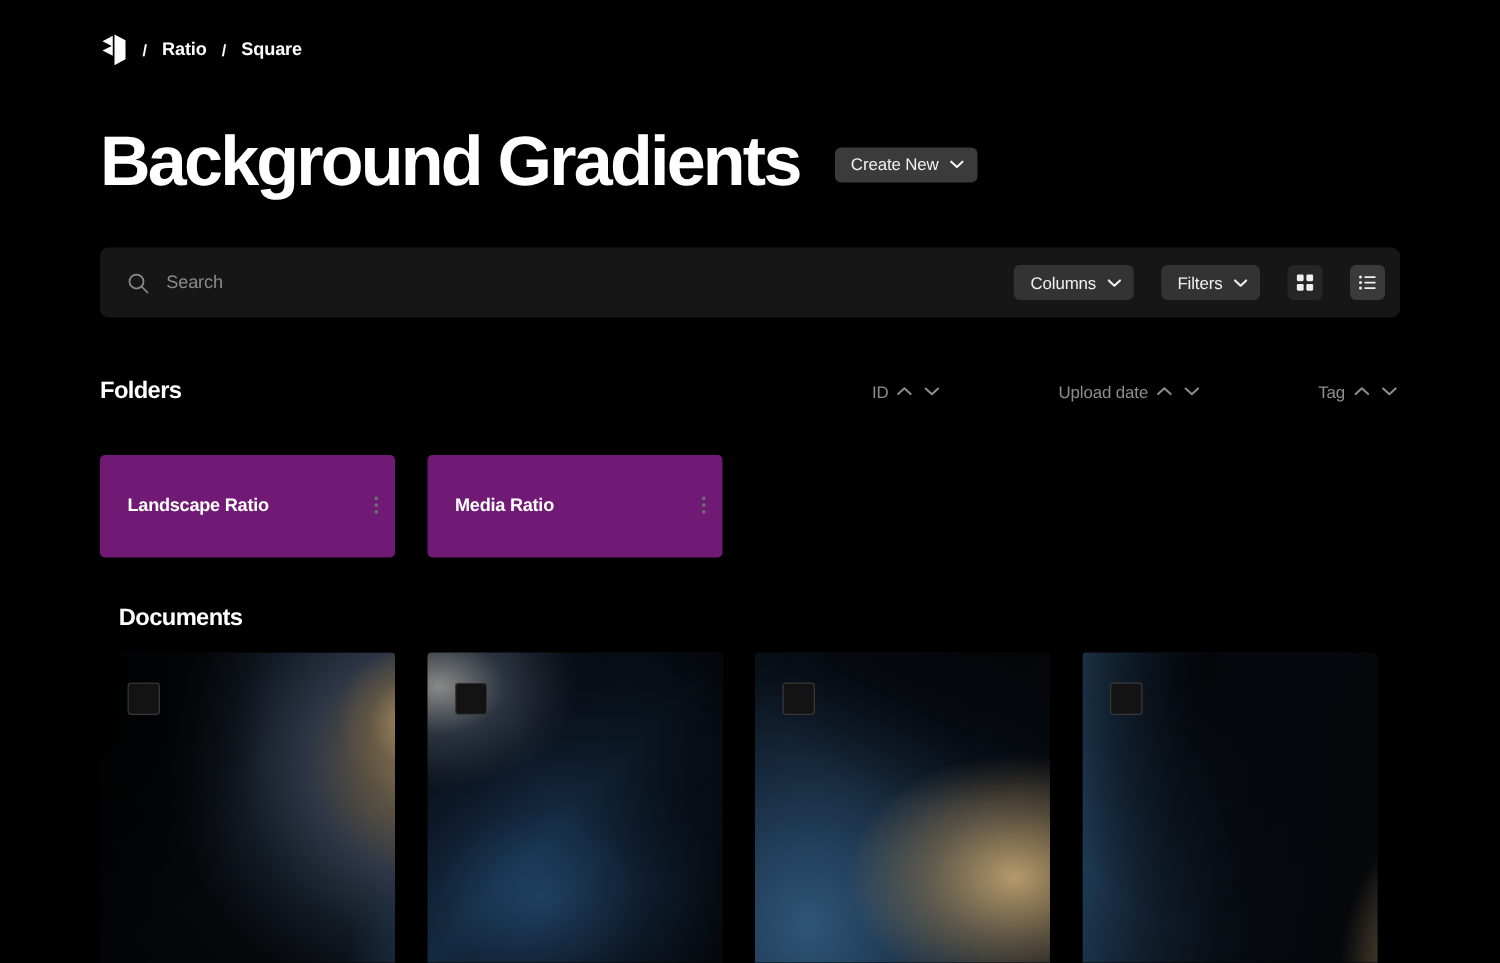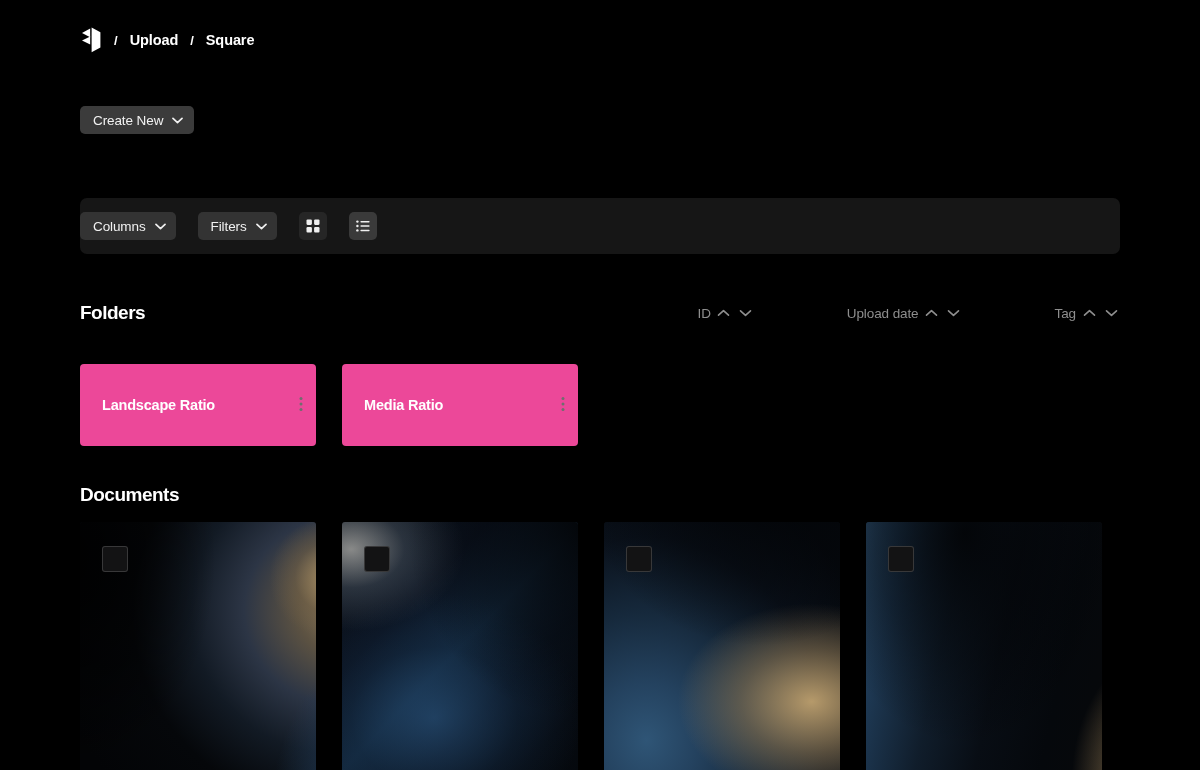--- a/index.html
+++ b/index.html
@@ -213,21 +213,21 @@
     position: absolute;
     left: 80px;
     top: 364px;
     width: 1040px;
     display: grid;
     grid-template-columns: repeat(4, 236px);
     gap: 26px;
   }
   .folder-card {
     height: 82px;
-    background: #ec4899;
+    background: #701a75;
     border-radius: 4px;
     display: flex;
     align-items: center;
     justify-content: space-between;
     padding: 0 6px 0 22px;
     cursor: pointer;
   }
   .folder-name {
     font-size: 14.5px;
     font-weight: 700;
@@ -241,20 +241,21 @@
     cursor: pointer;
   }
 
   
   .docs-head { position: absolute; left: 80px; top: 484px; }
   .docs-title {
     font-size: 19px;
     font-weight: 700;
     letter-spacing: -0.5px;
     color: #ffffff;
+    margin-left: 15px;
   }
   .doc-grid {
     position: absolute;
     left: 80px;
     top: 522px;
     width: 1040px;
     display: grid;
     grid-template-columns: repeat(4, 236px);
     gap: 26px;
   }
@@ -323,37 +324,47 @@
 
   <nav class="breadcrumb">
     <span>
       <svg class="logo-mark" viewBox="0 0 22 26" aria-hidden="true">
         <path d="M11.6 0.6 L20.4 5.2 L20.4 20.4 L11.6 25.2 Z" fill="#ffffff"></path>
         <path d="M10.2 1.6 L10.2 10.2 L2.0 6.0 Z" fill="#ffffff"></path>
         <path d="M2.0 13.4 L10.2 9.4 L10.2 17.6 Z" fill="#ffffff"></path>
       </svg>
     </span>
     <span class="crumb-sep">/</span>
-    <a class="crumb-link" href="#">Upload</a>
+    <a class="crumb-link" href="#">Ratio</a>
     <span class="crumb-sep">/</span>
     <a class="crumb-link" href="#">Square</a>
   </nav>
 
   <div class="title-row">
+    <h1 class="page-title">Background Gradients</h1>
     <button class="create-new">
       <span>Create New</span>
       <span>
         <svg class="chev" viewBox="0 0 11 7" aria-hidden="true">
           <path d="M1 1.4 L5.5 5.6 L10 1.4" fill="none" stroke="#f2f2f2" stroke-width="1.7" stroke-linecap="round" stroke-linejoin="round"></path>
         </svg>
       </span>
     </button>
   </div>
 
   <div class="toolbar">
+    <div class="search-wrap">
+      <span>
+        <svg class="search-icon" viewBox="0 0 17 17" aria-hidden="true">
+          <circle cx="7.2" cy="7.2" r="5.6" fill="none" stroke="#8b8b8b" stroke-width="1.4"></circle>
+          <path d="M11.4 11.4 L16 16" fill="none" stroke="#8b8b8b" stroke-width="1.4" stroke-linecap="round"></path>
+        </svg>
+      </span>
+      <input class="search-input" type="text" placeholder="Search" style="">
+    </div>
 
     <div class="toolbar-right">
       <button class="pill">
         <span>Columns</span>
         <span>
           <svg class="chev" viewBox="0 0 11 7" aria-hidden="true">
             <path d="M1 1.4 L5.5 5.6 L10 1.4" fill="none" stroke="#f0f0f0" stroke-width="1.7" stroke-linecap="round" stroke-linejoin="round"></path>
           </svg>
         </span>
       </button>

